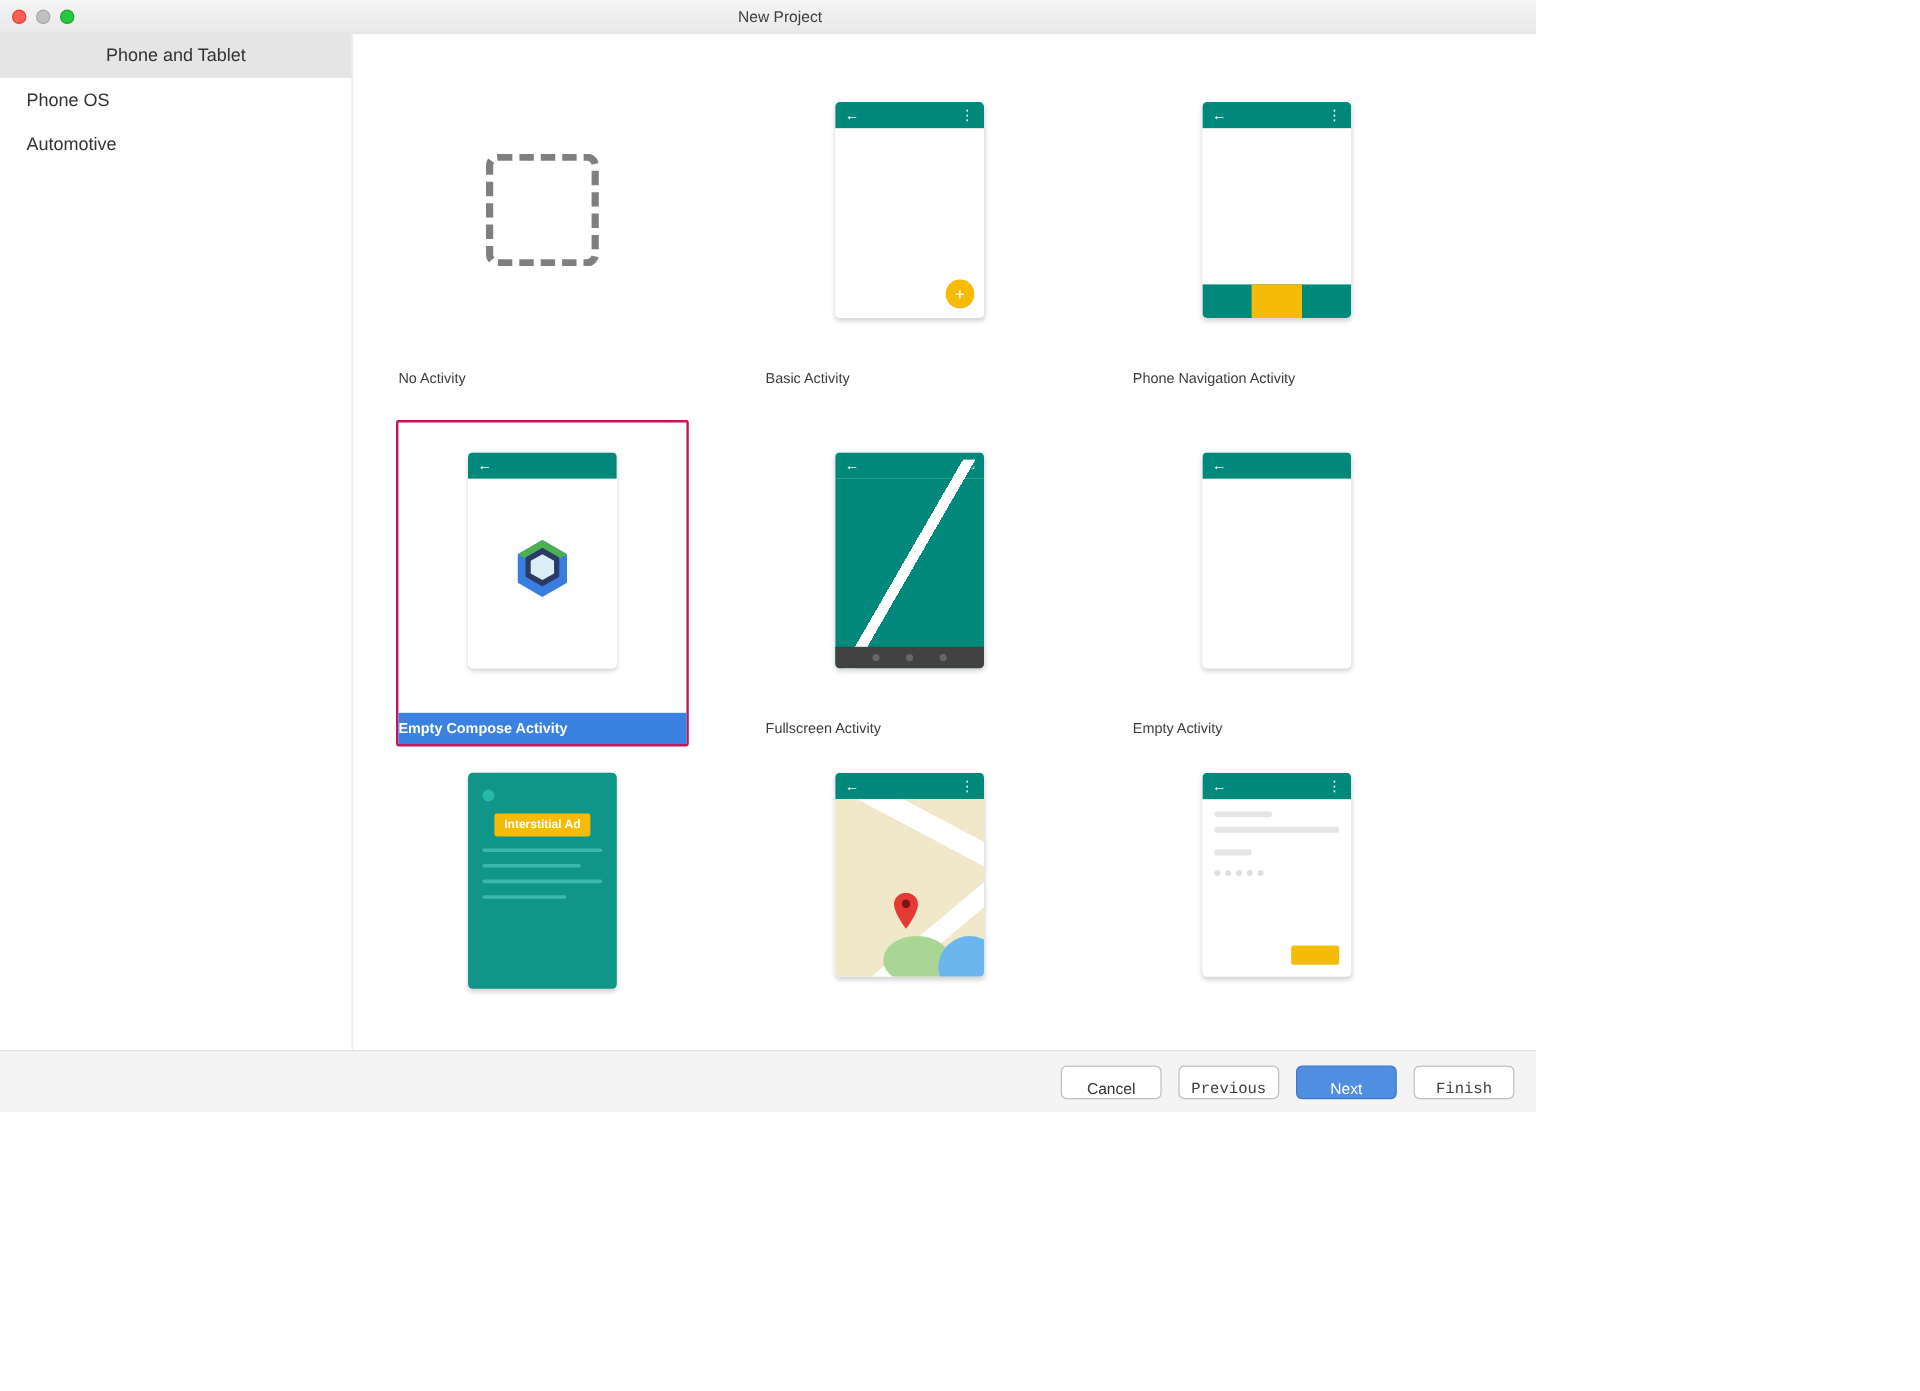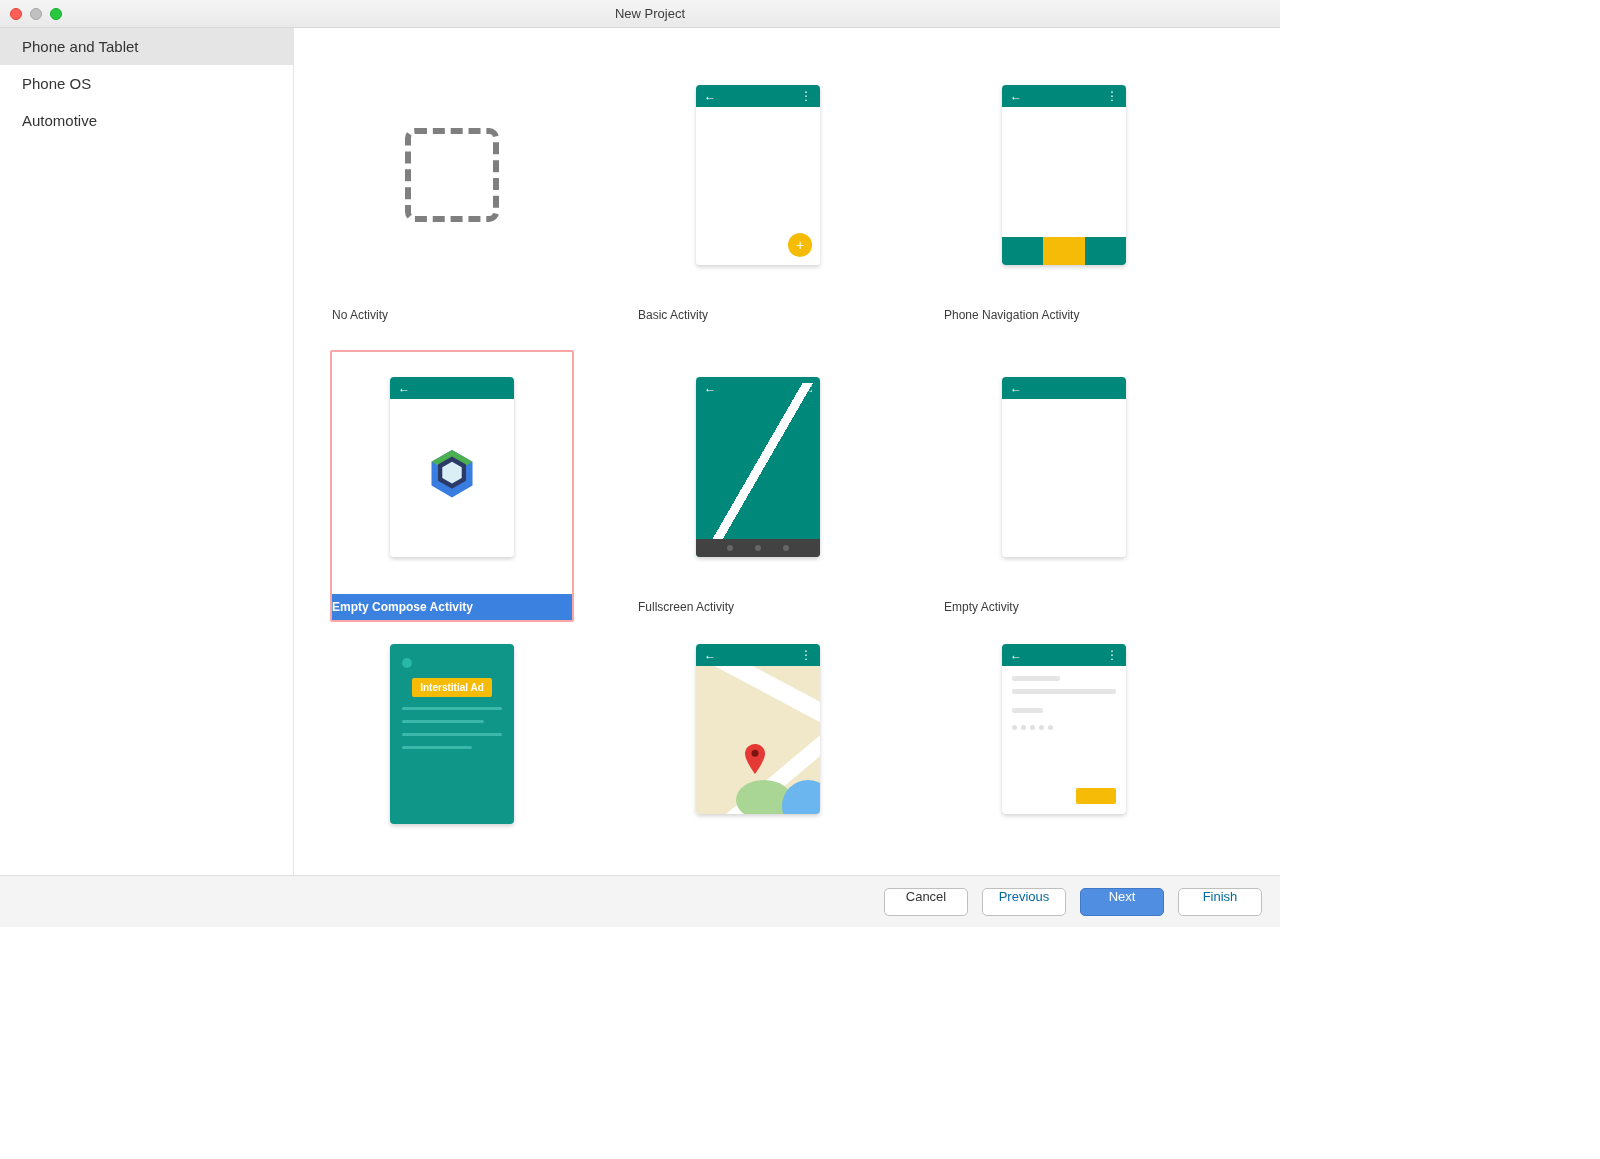--- a/index.html
+++ b/index.html
@@ -13,27 +13,27 @@
   .close { background: #ff5f57; border: 1px solid #e14138; }
   .min { background: #c0c0c0; border: 1px solid #a8a8a8; }
   .zoom { background: #28c840; border: 1px solid #18a82b; }
   .titlebar .title { position: absolute; left: 0; right: 0; text-align: center; font-size: 13px; color: #3c3c3c; font-weight: 400; padding-left: 20px; }
 
   
   .body { flex: 1; display: flex; overflow: hidden; }
   .sidebar { width: 294px; border-right: 1px solid #e6e6e6; background: #fff; }
   .sidebar-header { padding: 18px 22px 14px; color: #8a8a8a; font-size: 15px; }
   .sidebar-item { padding: 10px 22px; font-size: 15px; color: #333; cursor: pointer; }
-  .sidebar-item.selected { background: #e5e5e5; }
+  .sidebar-item.selected { background: #e5e5e5; text-align: center; }
 
   .content { flex: 1; overflow: auto; padding: 30px 36px 0 36px; }
   .grid { display: grid; grid-template-columns: repeat(3, 244px); column-gap: 62px; row-gap: 20px; justify-content: start; }
 
   .cell { display: flex; flex-direction: column; align-items: center; gap: 12px; cursor: pointer; border: 2px solid transparent; padding: 0; }
-  .cell.selected { border: 2px solid #fca5a5; border-radius: 2px; }
+  .cell.selected { border: 2px solid #be185d; border-radius: 2px; }
   .cell .label { font-size: 12px; color: #3c3c3c; text-align:left; padding: 6px 0; width: 100%; }
   .cell.selected .label { background: #3a81e0; color: #fff; font-weight: 600; }
 
   .preview { width: 244px; height: 230px; display: flex; align-items: center; justify-content: center; }
   .phone { width: 124px; height: 180px; background: #fff; border-radius: 4px; box-shadow: 0 2px 4px rgba(0,0,0,.18); display: flex; flex-direction: column; overflow: hidden; }
   .appbar { height: 22px; background: #00897b; display: flex; align-items: center; justify-content: space-between; padding: 0 8px; color: #fff; font-size: 12px; }
   .phone-body { flex: 1; background: #fff; position: relative; }
 
   
   .dashed { width: 94px; height: 94px; border: 6px dashed #7f7f7f; border-radius: 10px; }
@@ -77,22 +77,22 @@
   .ld-body { flex:1; padding: 10px 10px; display:flex; flex-direction:column; gap:8px; }
   .lbar { height: 5px; background: #e5e5e5; border-radius: 2px; }
   .lbar.short { width: 46%; }
   .lbar.tiny { width: 30%; margin-top: 6px; }
   .dots { display:flex; gap:4px; margin-top:4px; }
   .dots span { width:5px;height:5px;border-radius:50%;background:#e0e0e0; }
   .btnchip { width: 40px; height: 16px; background:#f6bb06; border-radius:2px; align-self:flex-end; margin-top:auto; }
 
   
   .footer { height: 52px; border-top: 1px solid #e0e0e0; background: #f4f4f4; display: flex; align-items: center; justify-content: flex-end; gap: 14px; padding: 0 18px; }
-  .btn { min-width: 84px; height: 28px; border-radius: 5px; font-size: 13px; border: 1px solid #bfbfbf; background: #fff; color: #333; display:flex; align-items:flex-start; justify-content:center; cursor: pointer; }
-  .btn.disabled { color: #0369a1; }
+  .btn { min-width: 84px; height: 28px; border-radius: 5px; font-size: 13px; border: 1px solid #bfbfbf; background: #fff; color: #333; display:flex; align-items:flex-end; justify-content:center; cursor: pointer; }
+  .btn.disabled { color: #404040; font-family: Liberation Mono, monospace; }
   .btn.primary { background: #4f8ee0; border-color: #3e78c7; color: #fff; font-weight: 500; }
 
   
   .arrow-left::before { content: "←"; }
   .threedots::before { content: "⋮"; }
   .bracket-full::before { content: "⛶"; font-size:10px; }
 </style>
 </head>
 <body>
 

